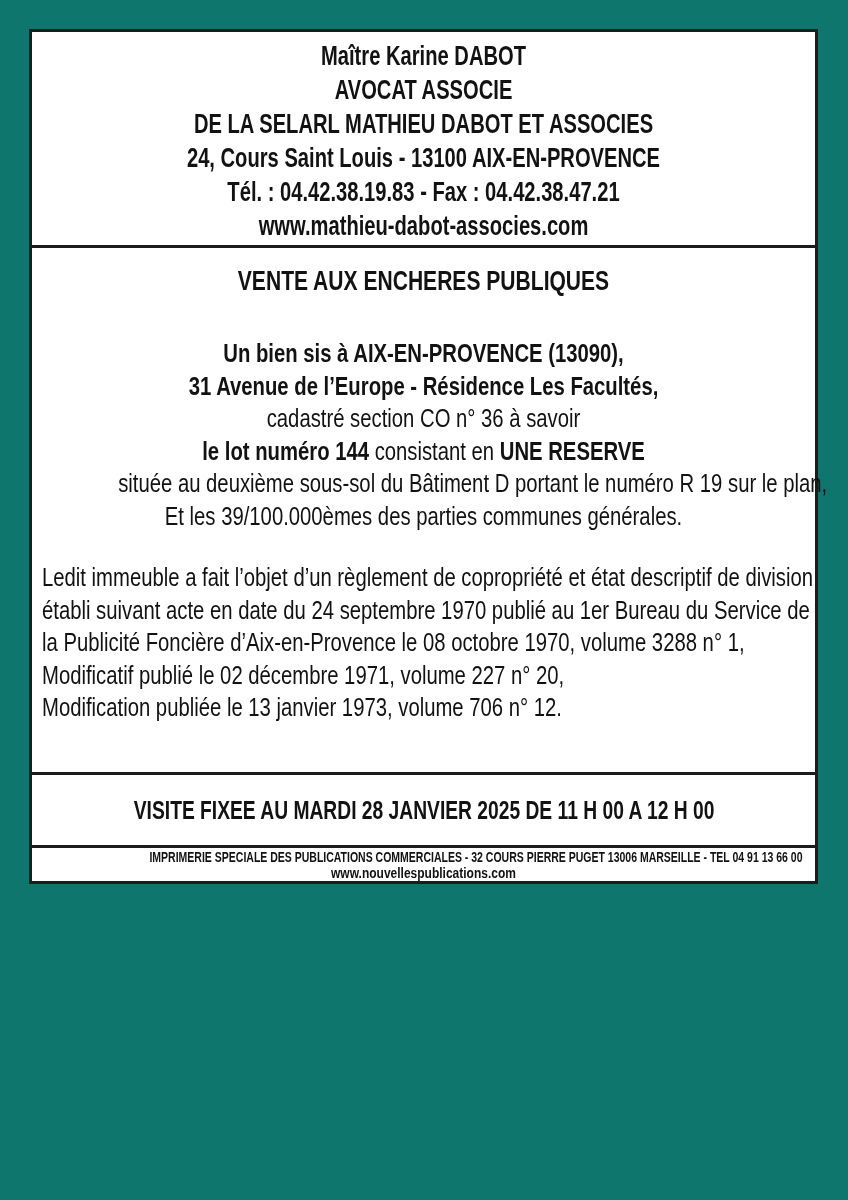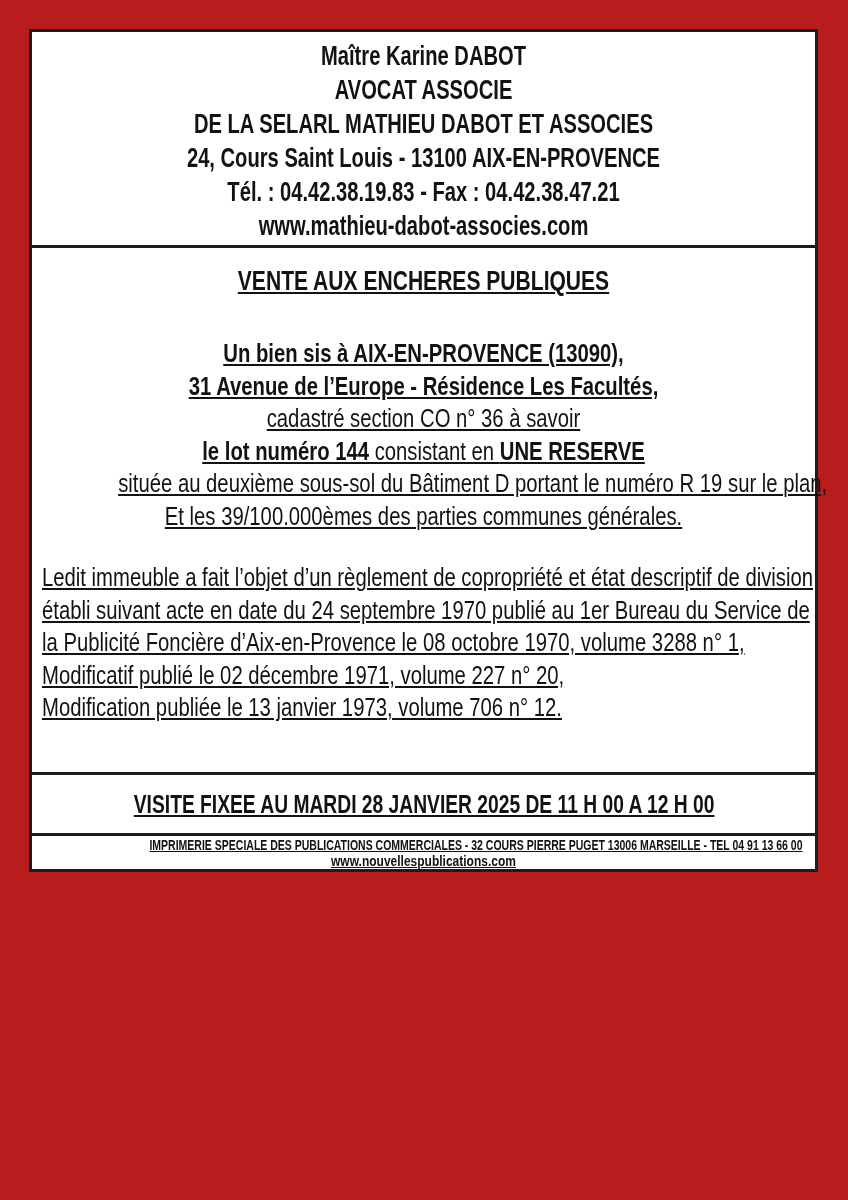--- a/index.html
+++ b/index.html
@@ -10,32 +10,32 @@
     background: #ffffff;
     overflow: hidden;
     font-family: "Liberation Sans", sans-serif;
     color: #121212;
     -webkit-font-smoothing: antialiased;
   }
   .page {
     position: relative;
     width: 848px;
     height: 1200px;
-    background: #b91c1c;
+    background: #0f766e;
   }
   .notice {
     position: absolute;
     left: 29px;
     top: 29px;
     width: 783px;
     border: 3px solid #1c1c1c;
     background: #ffffff;
   }
   .sec { position: relative; }
-  .sec + .sec { border-top: 3px solid #1c1c1c; text-decoration: underline; }
+  .sec + .sec { border-top: 3px solid #1c1c1c; }
 
   .ln {
     text-align: center;
     white-space: nowrap;
   }
   .b { font-weight: bold; }
 
   
   .cx70 { transform: scaleX(0.70); transform-origin: 50% 50%; }
   .cx72 { transform: scaleX(0.72); transform-origin: 50% 50%; }
@@ -89,21 +89,21 @@
     justify-content: center;
     box-sizing: border-box;
   }
   .sec-price .ln {
     font-size: 27px;
     line-height: 34px;
   }
 
   
   .sec-visit {
-    height: 61px;
+    height: 73px;
     display: flex;
     flex-direction: column;
     justify-content: center;
     box-sizing: border-box;
   }
   .sec-visit .ln { font-size: 26px; }
 
   
   .sec-adj {
     height: 189px;

